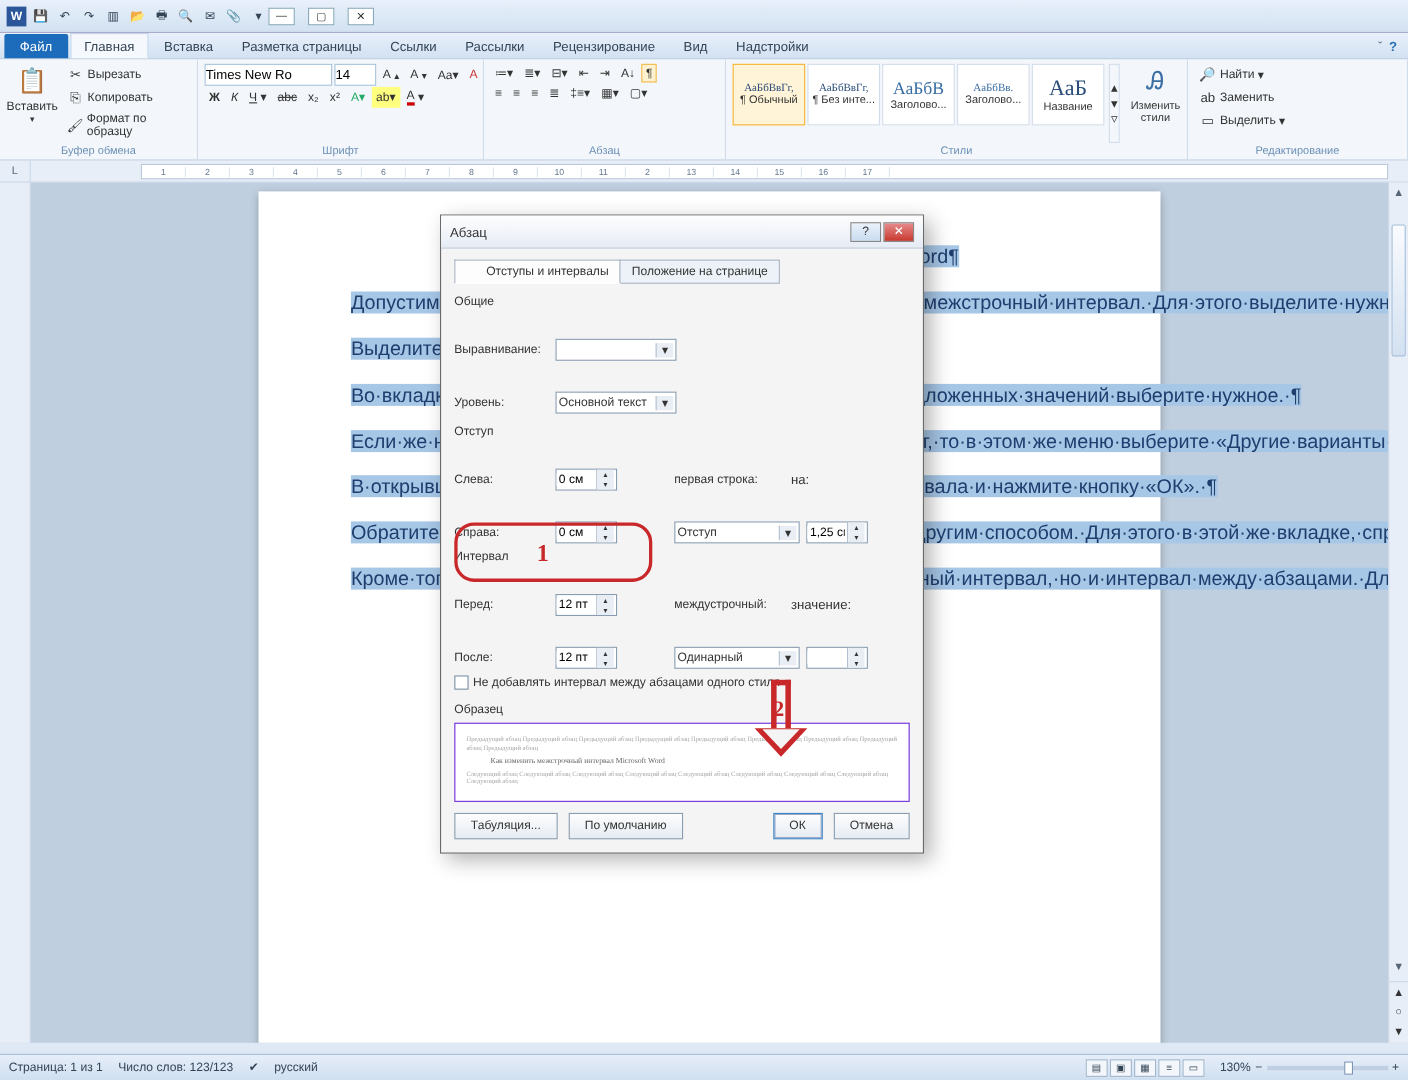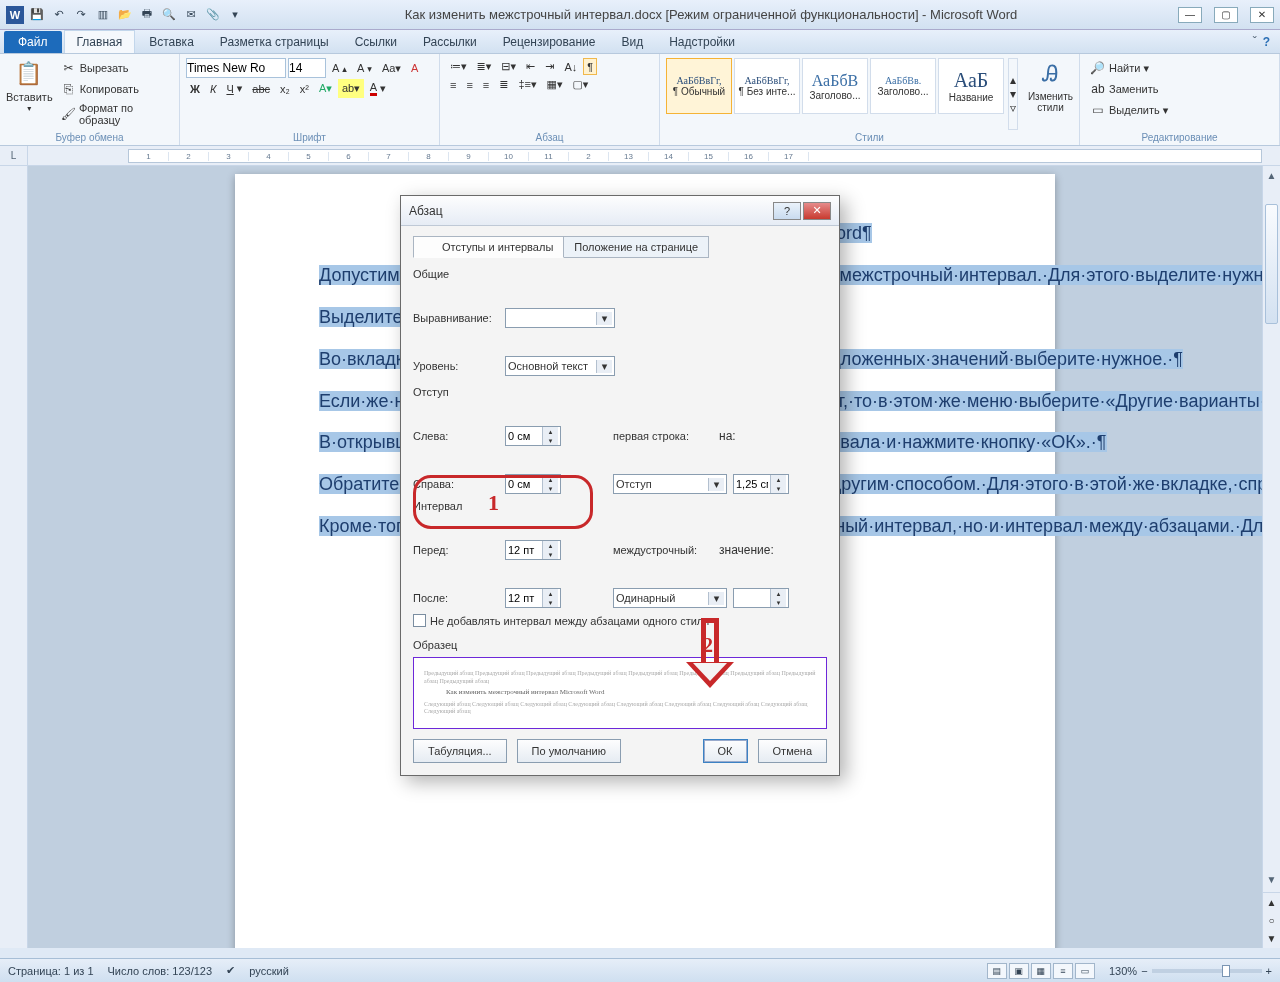--- a/index.html
+++ b/index.html
@@ -113,21 +113,20 @@
     <div class="qat-btn">↶</div>
     <div class="qat-btn">↷</div>
     <div class="qat-btn">▥</div>
     <div class="qat-btn">📂</div>
     <div class="qat-btn">🖶</div>
     <div class="qat-btn">🔍</div>
     <div class="qat-btn">✉</div>
     <div class="qat-btn">📎</div>
     <div class="qat-btn">▾</div>
   </div>
-  <div class="title">Как изменить межстрочный интервал.docx [Режим ограниченной функциональности] - Microsoft Word</div>
   <div class="winbtns">
     <span>—</span>
     <span>▢</span>
     <span>✕</span>
   </div>
 </div>
 
 <div class="tabs">
   <div class="filetab">Файл</div>
   <div class="tab active">Главная</div>
@@ -167,21 +166,21 @@
             <span>Формат по образцу</span>
           </div>
       </div>
     </div>
     <div class="group-label">Буфер обмена</div>
   </div>
 
   <div class="group" style="width:260px;">
     <div class="group-body vstack">
       <div style="display:flex; gap:2px;">
-        <input type="text" class="font" style="width: 100px;" value="Times New Ro">
+        <input type="text" class="font" style="width: 116px;" value="Times New Ro">
         <input type="text" class="font" style="width: 38px;" value="14">
         <div class="rbtn">A<sup>▴</sup></div>
         <div class="rbtn">A<sup>▾</sup></div>
         <div class="rbtn">Aa▾</div>
         <div class="rbtn">
             <span style="color:#c33;">A</span>
           </div>
       </div>
       <div style="display:flex; gap:2px;">
         <div class="rbtn">

